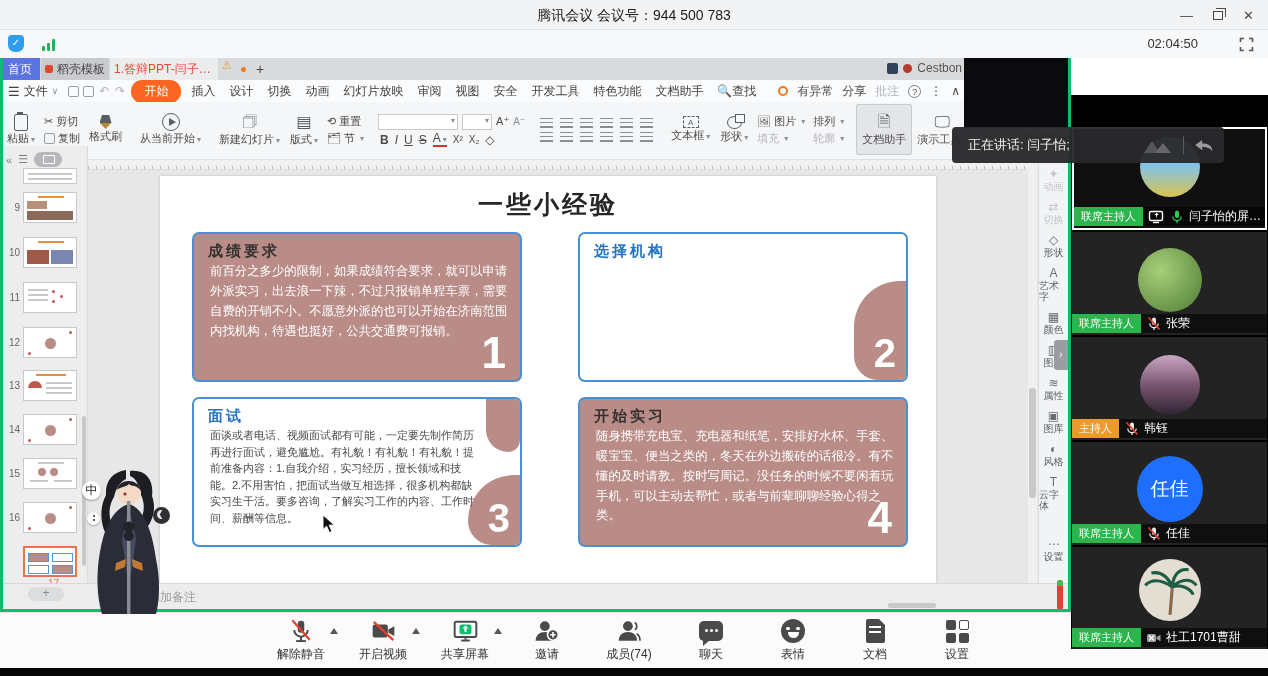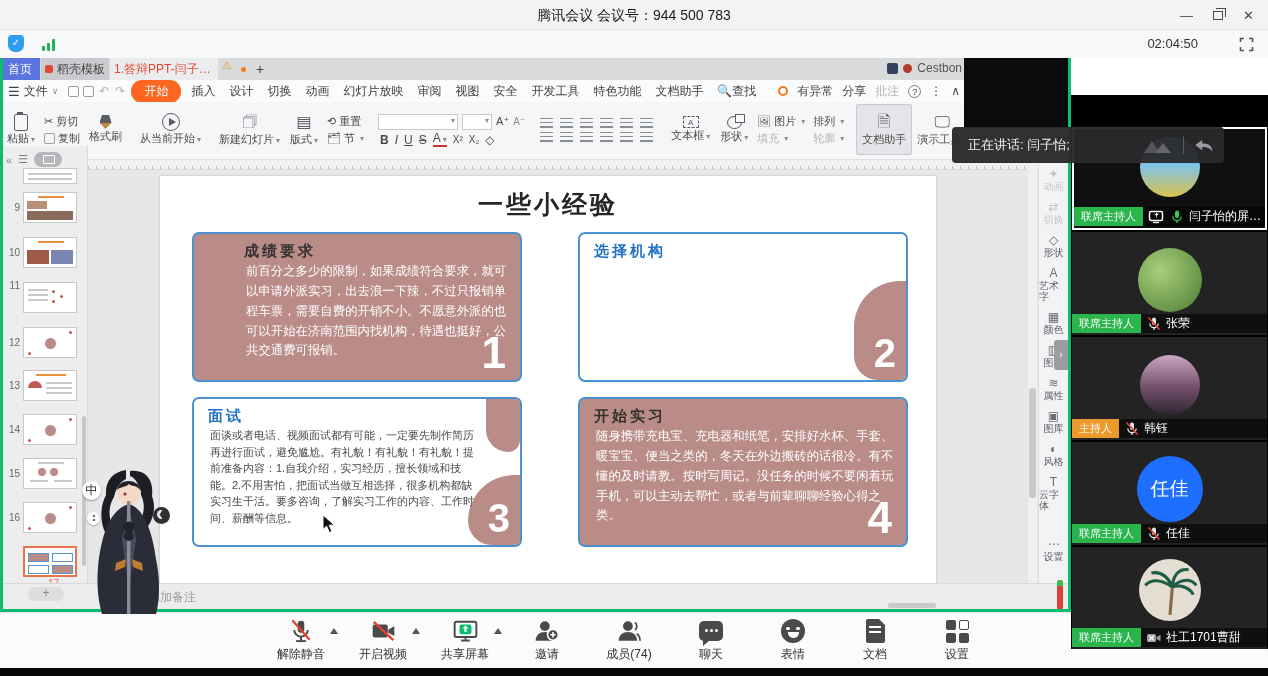--- a/index.html
+++ b/index.html
@@ -410,21 +410,21 @@
         <span class="tline" style="left:14px;top:3px;width:26px;background:#e8913d;"></span>
         <span class="ph" style="left:3px;top:8px;width:20px;height:8px;background:#b9907a;"></span>
         <span class="ph" style="left:3px;top:18px;width:46px;height:9px;background:#8a6a58;"></span>
       </div>
       <div class="tnum" style="top:101px;">10</div>
       <div class="thumb" style="top:91px;">
         <span class="tline" style="left:14px;top:3px;width:26px;background:#e8913d;"></span>
         <span class="ph" style="left:3px;top:12px;width:22px;height:14px;background:#a05a4a;"></span>
         <span class="ph" style="left:27px;top:12px;width:22px;height:14px;background:#7a86b0;"></span>
       </div>
-      <div class="tnum" style="top:134px;">11</div>
+      <div class="tnum" style="top:146px;">11</div>
       <div class="thumb" style="top:136px;">
         <span class="tline" style="left:4px;top:6px;width:20px;"></span>
           <span class="tline" style="left:4px;top:11px;width:20px;"></span>
           <span class="tline" style="left:4px;top:16px;width:20px;"></span>
         <span class="rdot" style="left:28px;top:7px;"></span>
           <span class="rdot" style="left:36px;top:12px;"></span>
           <span class="rdot" style="left:28px;top:17px;"></span>
       </div>
       <div class="tnum" style="top:191px;">12</div>
       <div class="thumb" style="top:181px;">
@@ -465,21 +465,21 @@
         <span class="ph" style="left:3px;top:5px;width:21px;height:9px;background:#b98c87;border:1px solid #5a94d0;"></span>
         <span class="ph" style="left:27px;top:5px;width:21px;height:9px;background:#fff;border:1px solid #5a94d0;"></span>
         <span class="ph" style="left:3px;top:17px;width:21px;height:9px;background:#fff;border:1px solid #5a94d0;"></span>
         <span class="ph" style="left:27px;top:17px;width:21px;height:9px;background:#b98c87;border:1px solid #5a94d0;"></span>
       </div>
       <div class="abs" id="panel-sb" style="top:270px;height:150px;"></div>
     </div>
 
     <div class="abs" id="slide">
       <div class="abs" id="slide-title">一些小经验</div>
-      <div class="sbox filled" style="left:32px;top:56px;padding-left:36px;">
+      <div class="sbox filled" style="left:32px;top:56px;">
         <div class="bt">成绩要求</div>
         <div class="bb">前百分之多少的限制，如果成绩符合要求，就可以申请外派实习，出去浪一下辣，不过只报销单程车票，需要自费的开销不小。不愿意外派的也可以开始在济南范围内找机构，待遇也挺好，公共交通费可报销。</div>
         <div class="bignum">1</div>
       </div>
       <div class="sbox outline" style="left:418px;top:56px;">
         <div class="blob-b"></div>
         <div class="bt">选择机构</div>
         <div class="blob-num">2</div>
       </div>
       <div class="sbox outline" style="left:32px;top:221px;">

